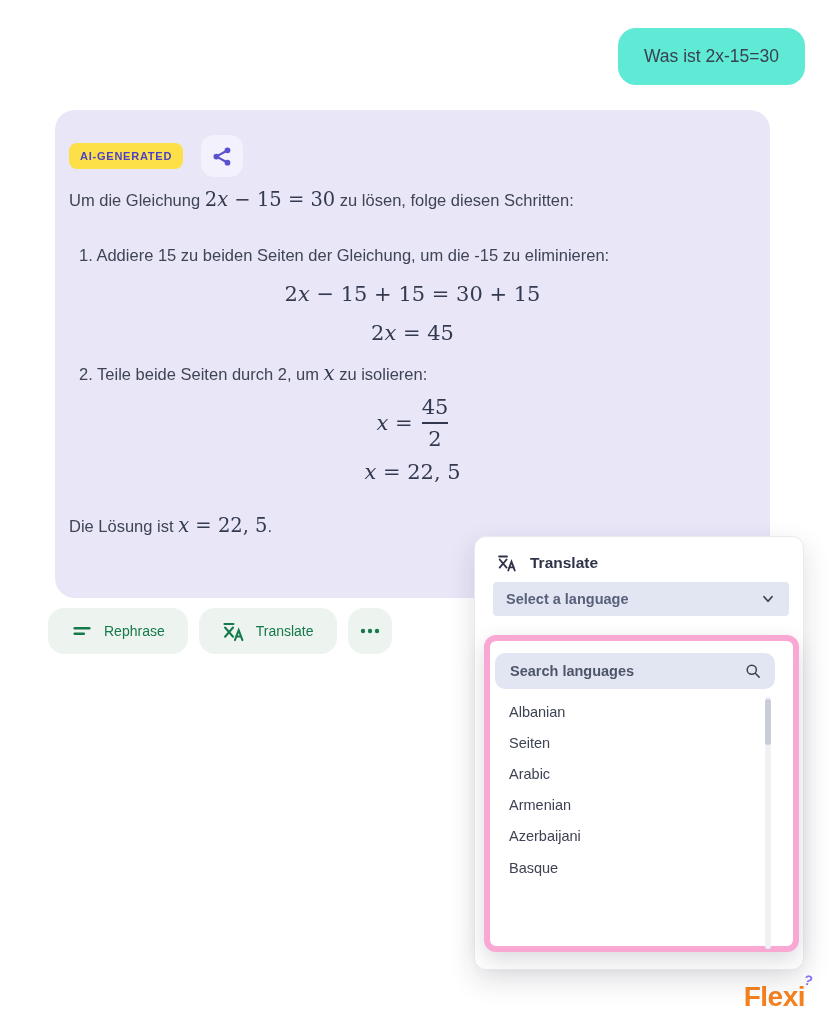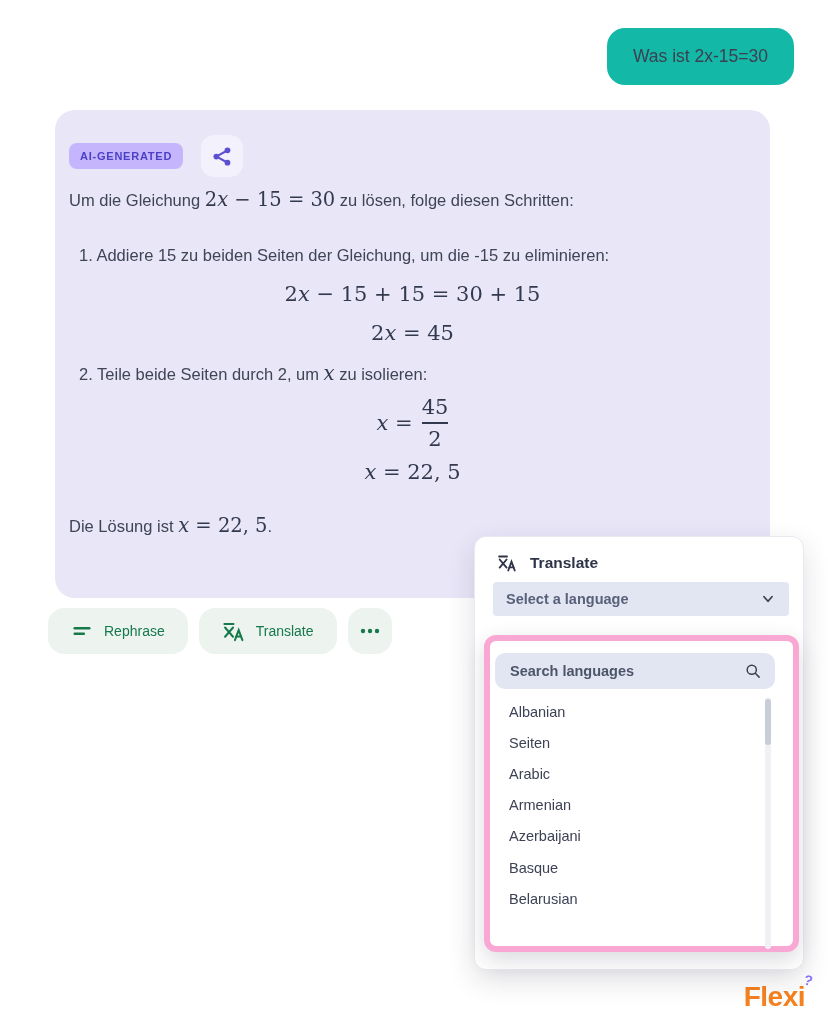--- a/index.html
+++ b/index.html
@@ -10,26 +10,26 @@
     height: 1035px;
     background: #ffffff;
     font-family: "Liberation Sans", sans-serif;
     overflow: hidden;
   }
 
   
   .user-bubble {
     position: absolute;
     top: 28px;
-    right: 34px;
+    right: 23px;
     height: 57px;
     display: flex;
     align-items: center;
     padding: 0 26px;
-    background: #14b8a6;
+    background: #5eead4;
     border-radius: 18px;
     color: #3b4152;
     font-size: 17.5px;
     font-weight: 500;
   }
 
   
   .ai-card {
     position: absolute;
     left: 55px;
@@ -37,21 +37,21 @@
     width: 715px;
     height: 488px;
     background: #e8e6f7;
     border-radius: 20px;
     padding: 25px 14px 0 14px;
     color: #3f4556;
     font-size: 16.5px;
   }
   .badge-row { display: flex; align-items: center; gap: 18px; height: 42px; }
   .badge {
-    background: #c4b5fd;
+    background: #fde047;
     color: #4c40c6;
     font-size: 11px;
     font-weight: bold;
     letter-spacing: 0.07em;
     padding: 7px 11px;
     border-radius: 8px;
     white-space: nowrap;
   }
   .share-btn {
     width: 42px; height: 42px;
@@ -340,21 +340,20 @@
           <line x1="13.8" y1="13.8" x2="18.5" y2="18.5" stroke="#39404f" stroke-width="1.8" stroke-linecap="round"></line>
         </svg>
       </div>
       <div class="lang-list">
         <div class="lang-item">Albanian</div>
         <div class="lang-item">Seiten</div>
         <div class="lang-item">Arabic</div>
         <div class="lang-item">Armenian</div>
         <div class="lang-item">Azerbaijani</div>
         <div class="lang-item">Basque</div>
-        <div class="lang-item">Belarusian</div>
       </div>
       <div class="scroll-track">
         <div class="scroll-thumb"></div>
       </div>
     </div>
   </div>
 
   <div class="flexi">
     <span>Flexi</span>
     <span class="flexi-mark">?</span>

